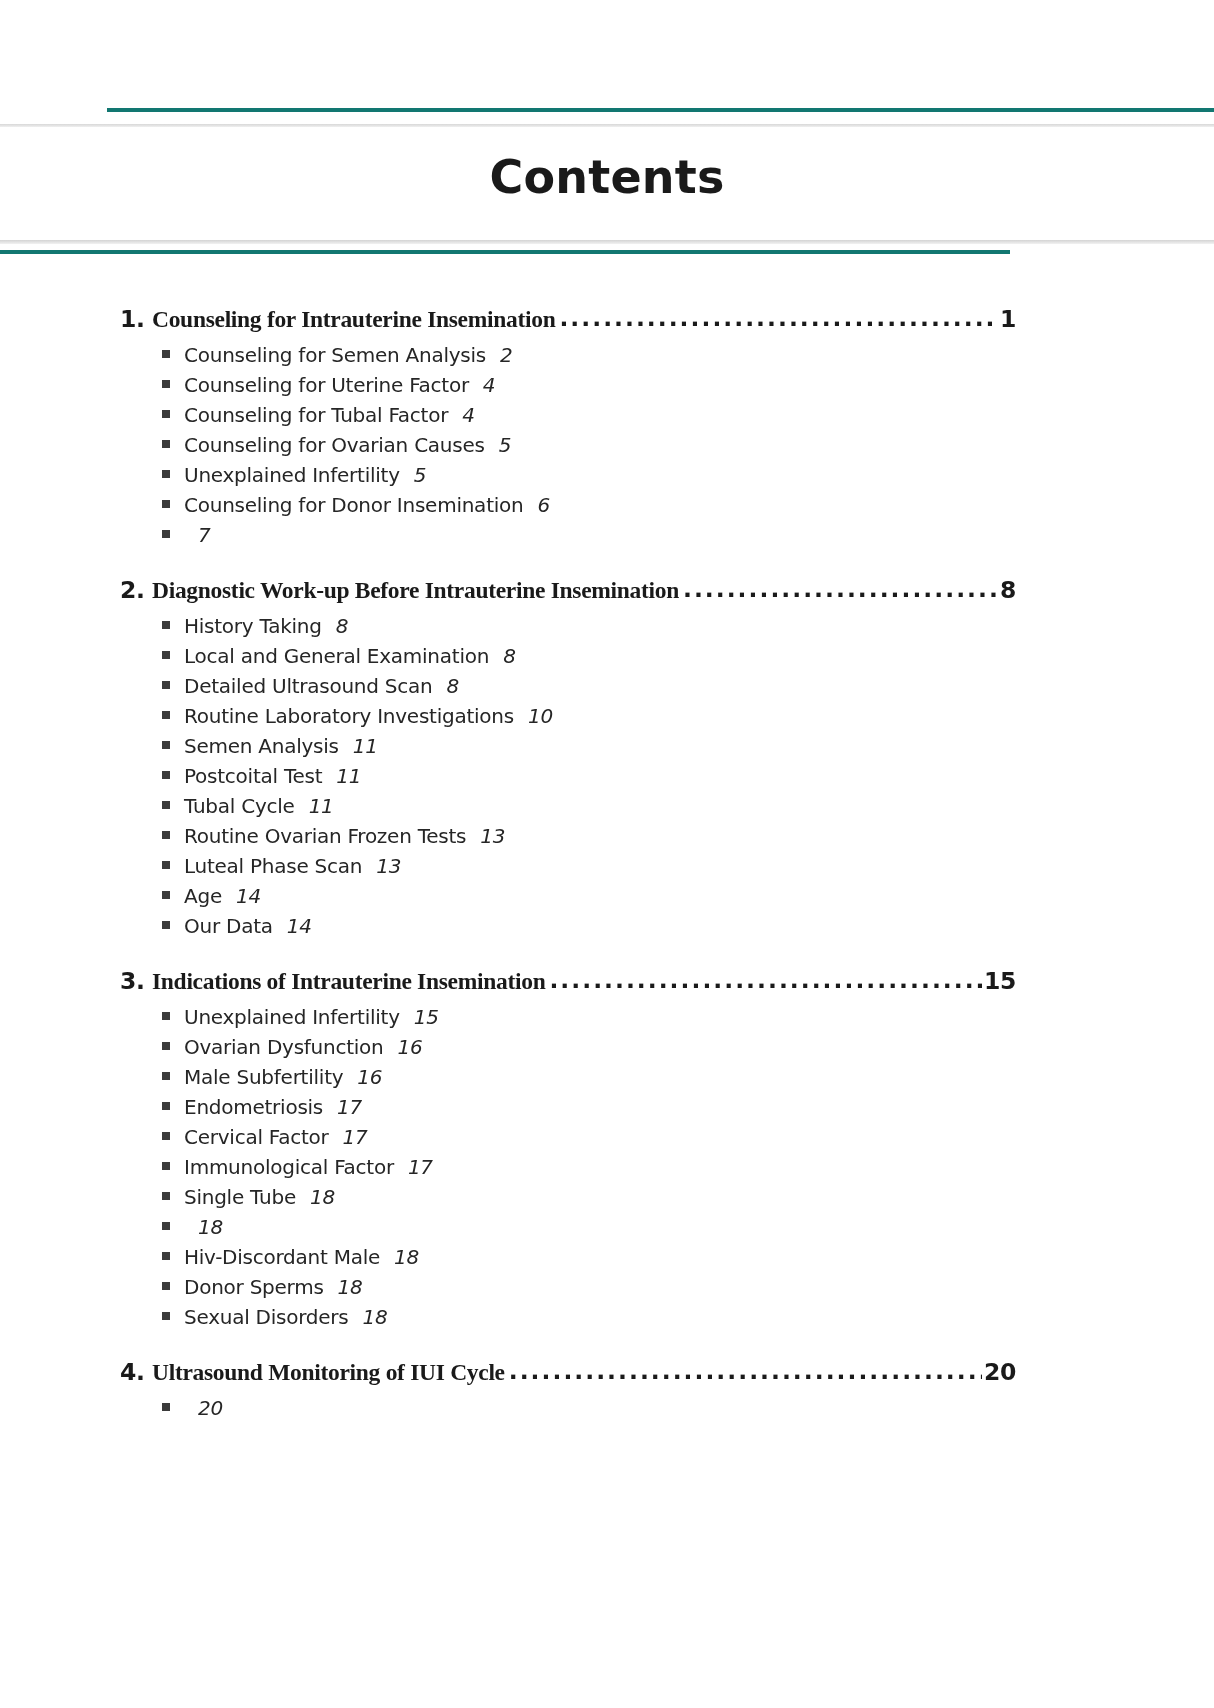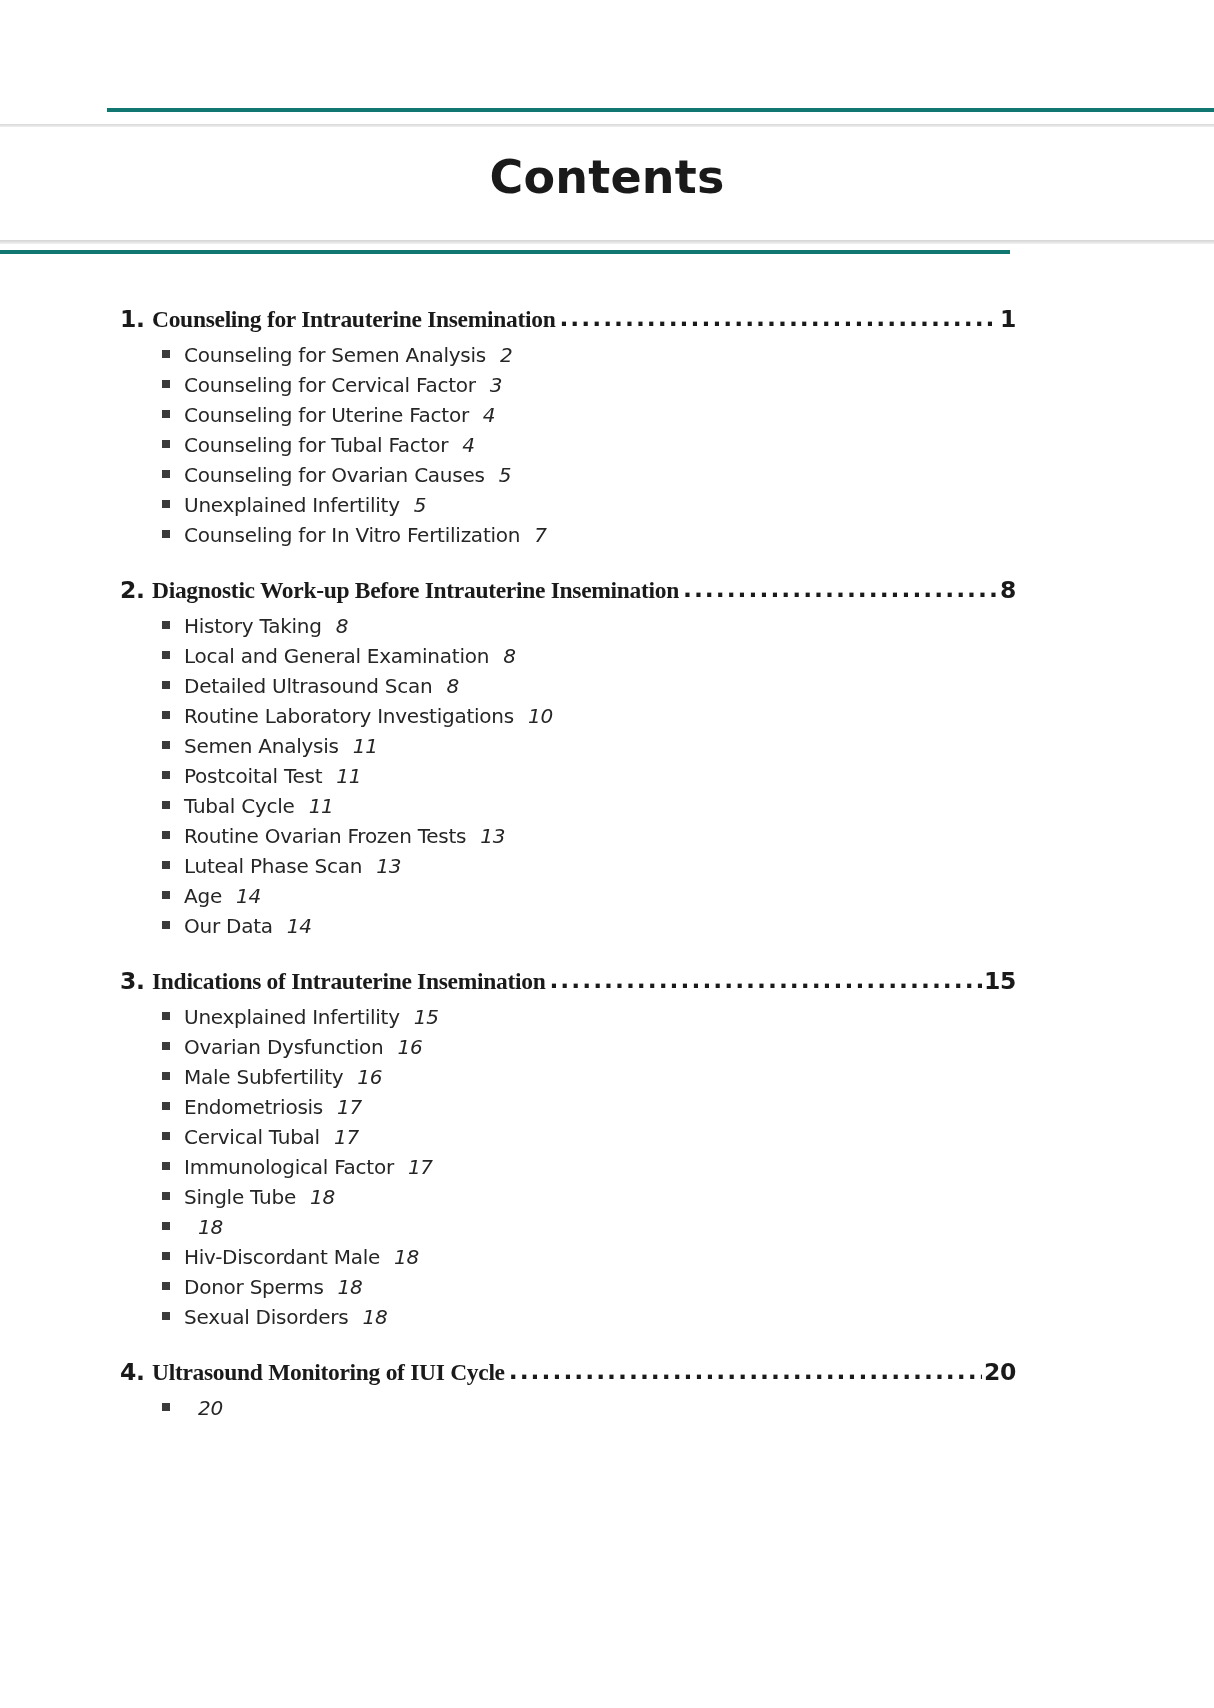--- a/index.html
+++ b/index.html
@@ -182,46 +182,45 @@
           <span class="chapter-page">1</span>
         </div>
         <ul class="sub-list">
           <li class="sub-item">
             <span class="sub-bullet"><i></i></span>
             <span class="sub-label">Counseling for Semen Analysis</span>
             <span class="sub-page">2</span>
           </li>
           <li class="sub-item">
             <span class="sub-bullet"><i></i></span>
-            <span class="sub-label">Counseling for Cervical Factor</span>
-            <span class="sub-page">3</span>
-          </li>
-          <li class="sub-item">
-            <span class="sub-bullet"><i></i></span>
             <span class="sub-label">Counseling for Uterine Factor</span>
             <span class="sub-page">4</span>
           </li>
           <li class="sub-item">
             <span class="sub-bullet"><i></i></span>
             <span class="sub-label">Counseling for Tubal Factor</span>
             <span class="sub-page">4</span>
           </li>
           <li class="sub-item">
             <span class="sub-bullet"><i></i></span>
             <span class="sub-label">Counseling for Ovarian Causes</span>
             <span class="sub-page">5</span>
           </li>
           <li class="sub-item">
             <span class="sub-bullet"><i></i></span>
             <span class="sub-label">Unexplained Infertility</span>
             <span class="sub-page">5</span>
           </li>
           <li class="sub-item">
             <span class="sub-bullet"><i></i></span>
-            <span class="sub-label">Counseling for In Vitro Fertilization</span>
+            <span class="sub-label">Counseling for Donor Insemination</span>
+            <span class="sub-page">6</span>
+          </li>
+          <li class="sub-item">
+            <span class="sub-bullet"><i></i></span>
             <span class="sub-page">7</span>
           </li>
         </ul>
       </div>
       <div class="chapter">
         <div class="chapter-head">
           <span class="chapter-num">2.</span>
           <span class="chapter-title">Diagnostic Work-up Before Intrauterine Insemination</span>
           <span class="dotfill">..............................................................................................................</span>
           <span class="chapter-page">8</span>
@@ -307,21 +306,21 @@
             <span class="sub-label">Male Subfertility</span>
             <span class="sub-page">16</span>
           </li>
           <li class="sub-item">
             <span class="sub-bullet"><i></i></span>
             <span class="sub-label">Endometriosis</span>
             <span class="sub-page">17</span>
           </li>
           <li class="sub-item">
             <span class="sub-bullet"><i></i></span>
-            <span class="sub-label">Cervical Tubal</span>
+            <span class="sub-label">Cervical Factor</span>
             <span class="sub-page">17</span>
           </li>
           <li class="sub-item">
             <span class="sub-bullet"><i></i></span>
             <span class="sub-label">Immunological Factor</span>
             <span class="sub-page">17</span>
           </li>
           <li class="sub-item">
             <span class="sub-bullet"><i></i></span>
             <span class="sub-label">Single Tube</span>

